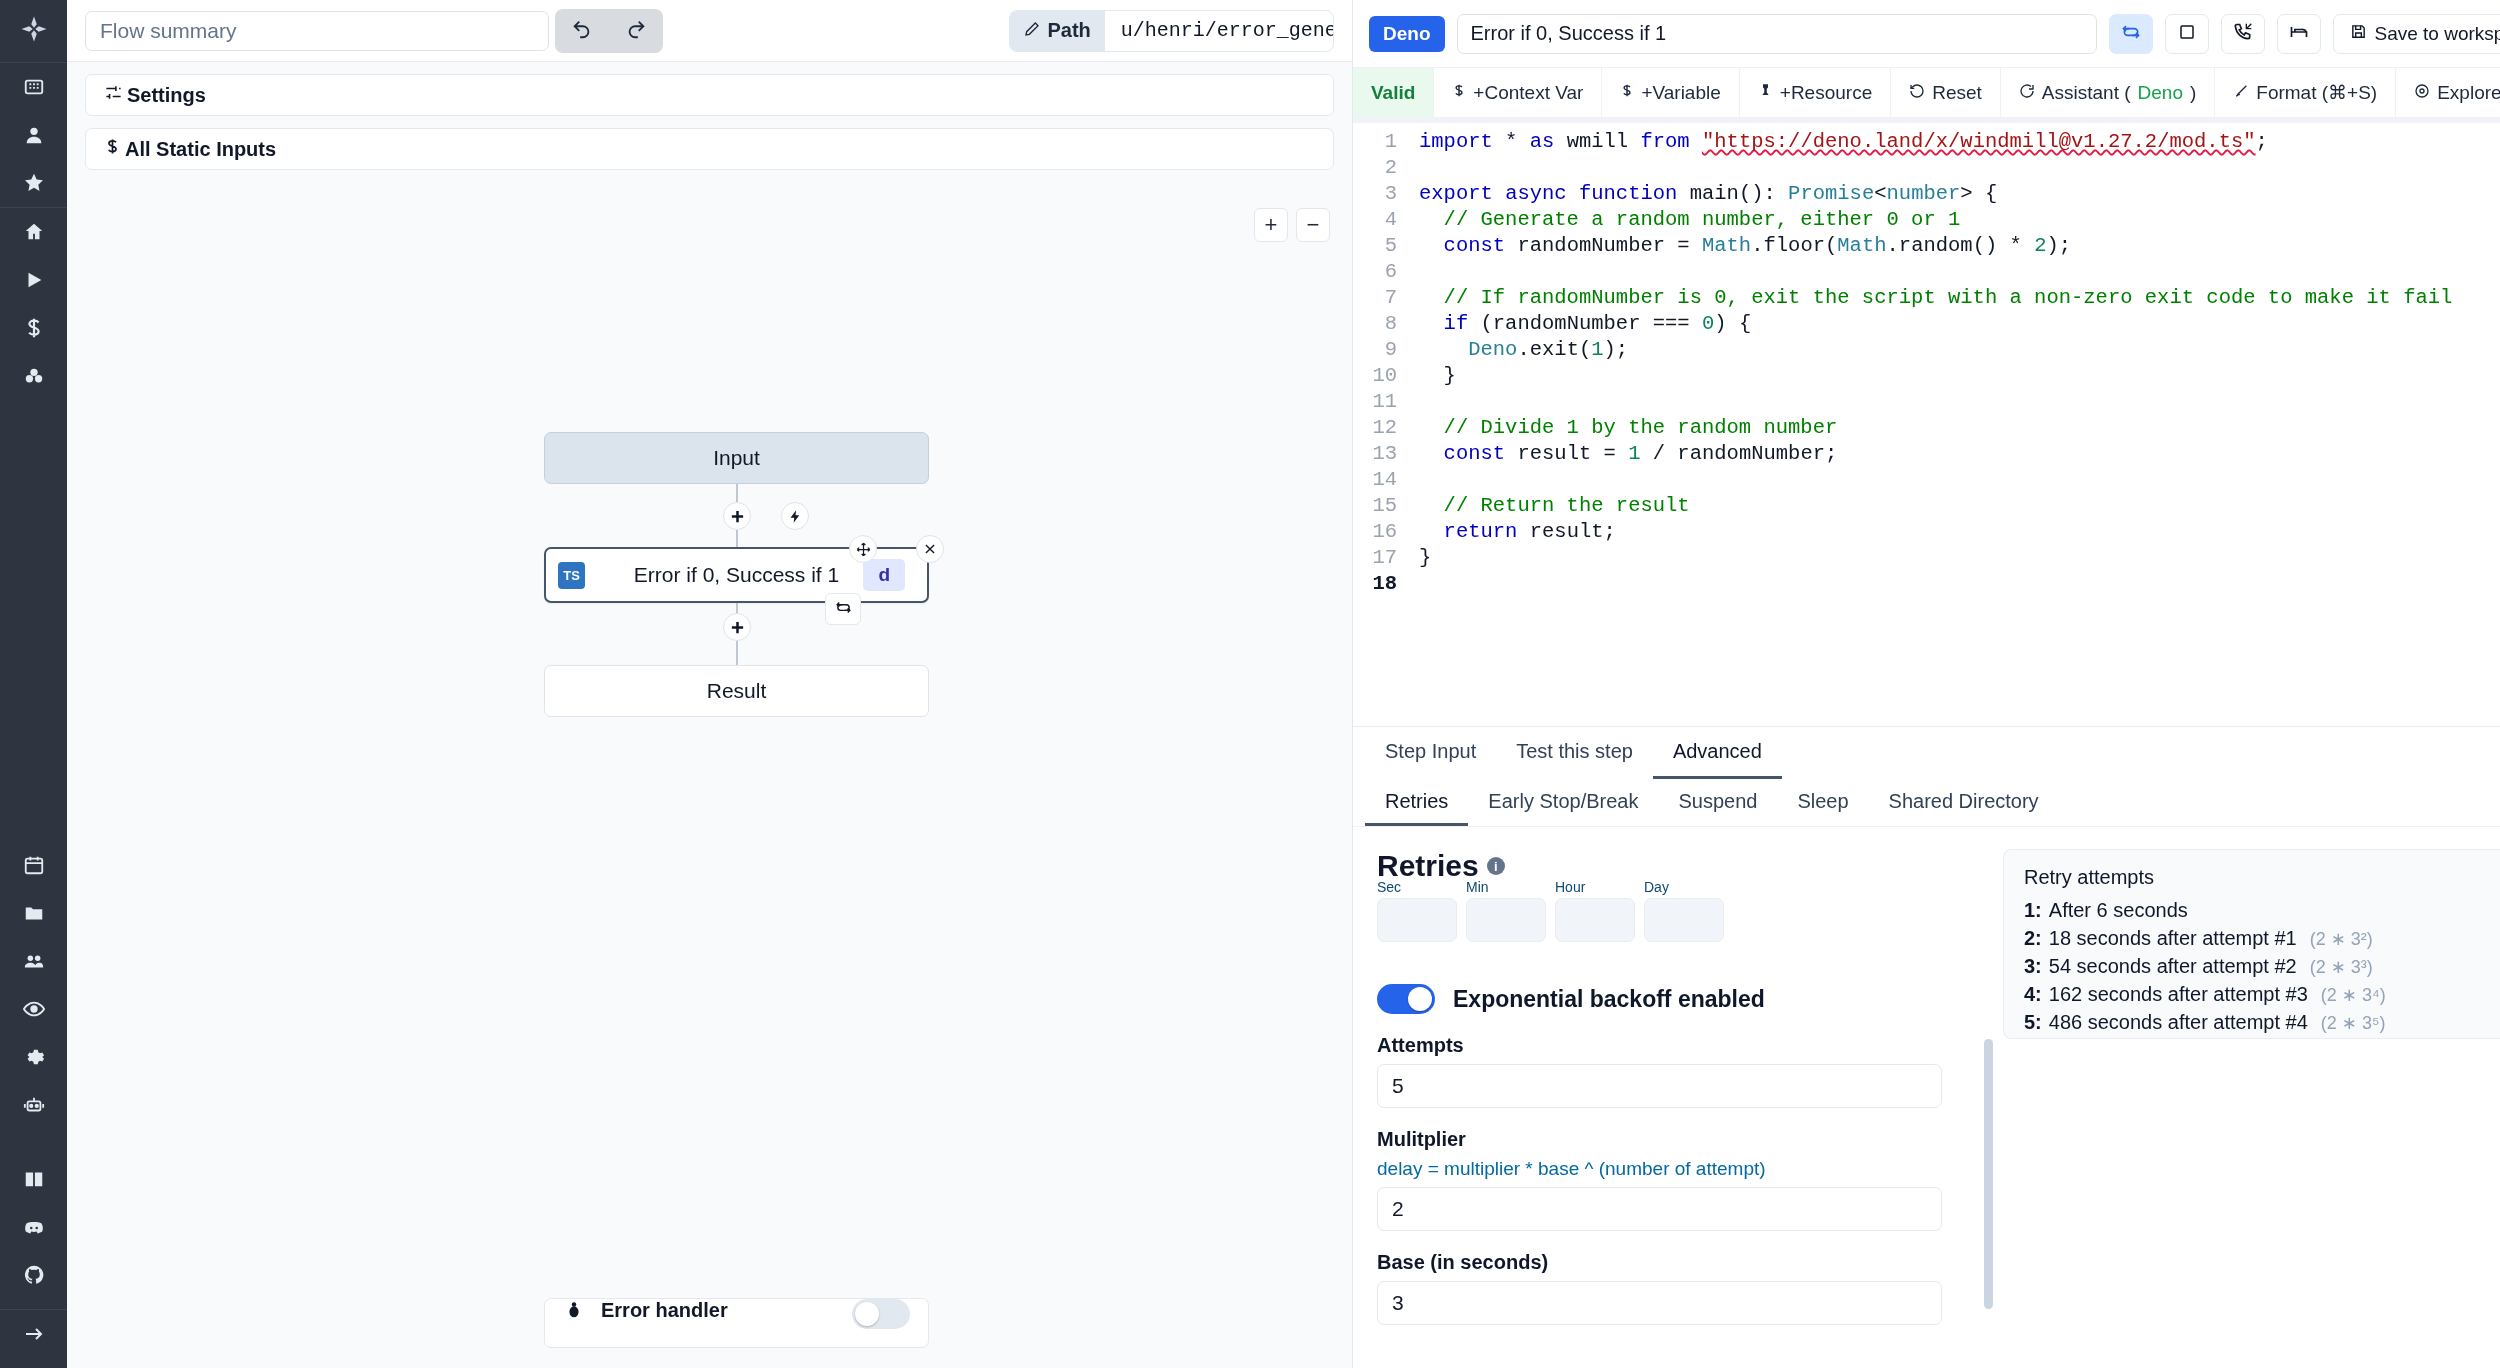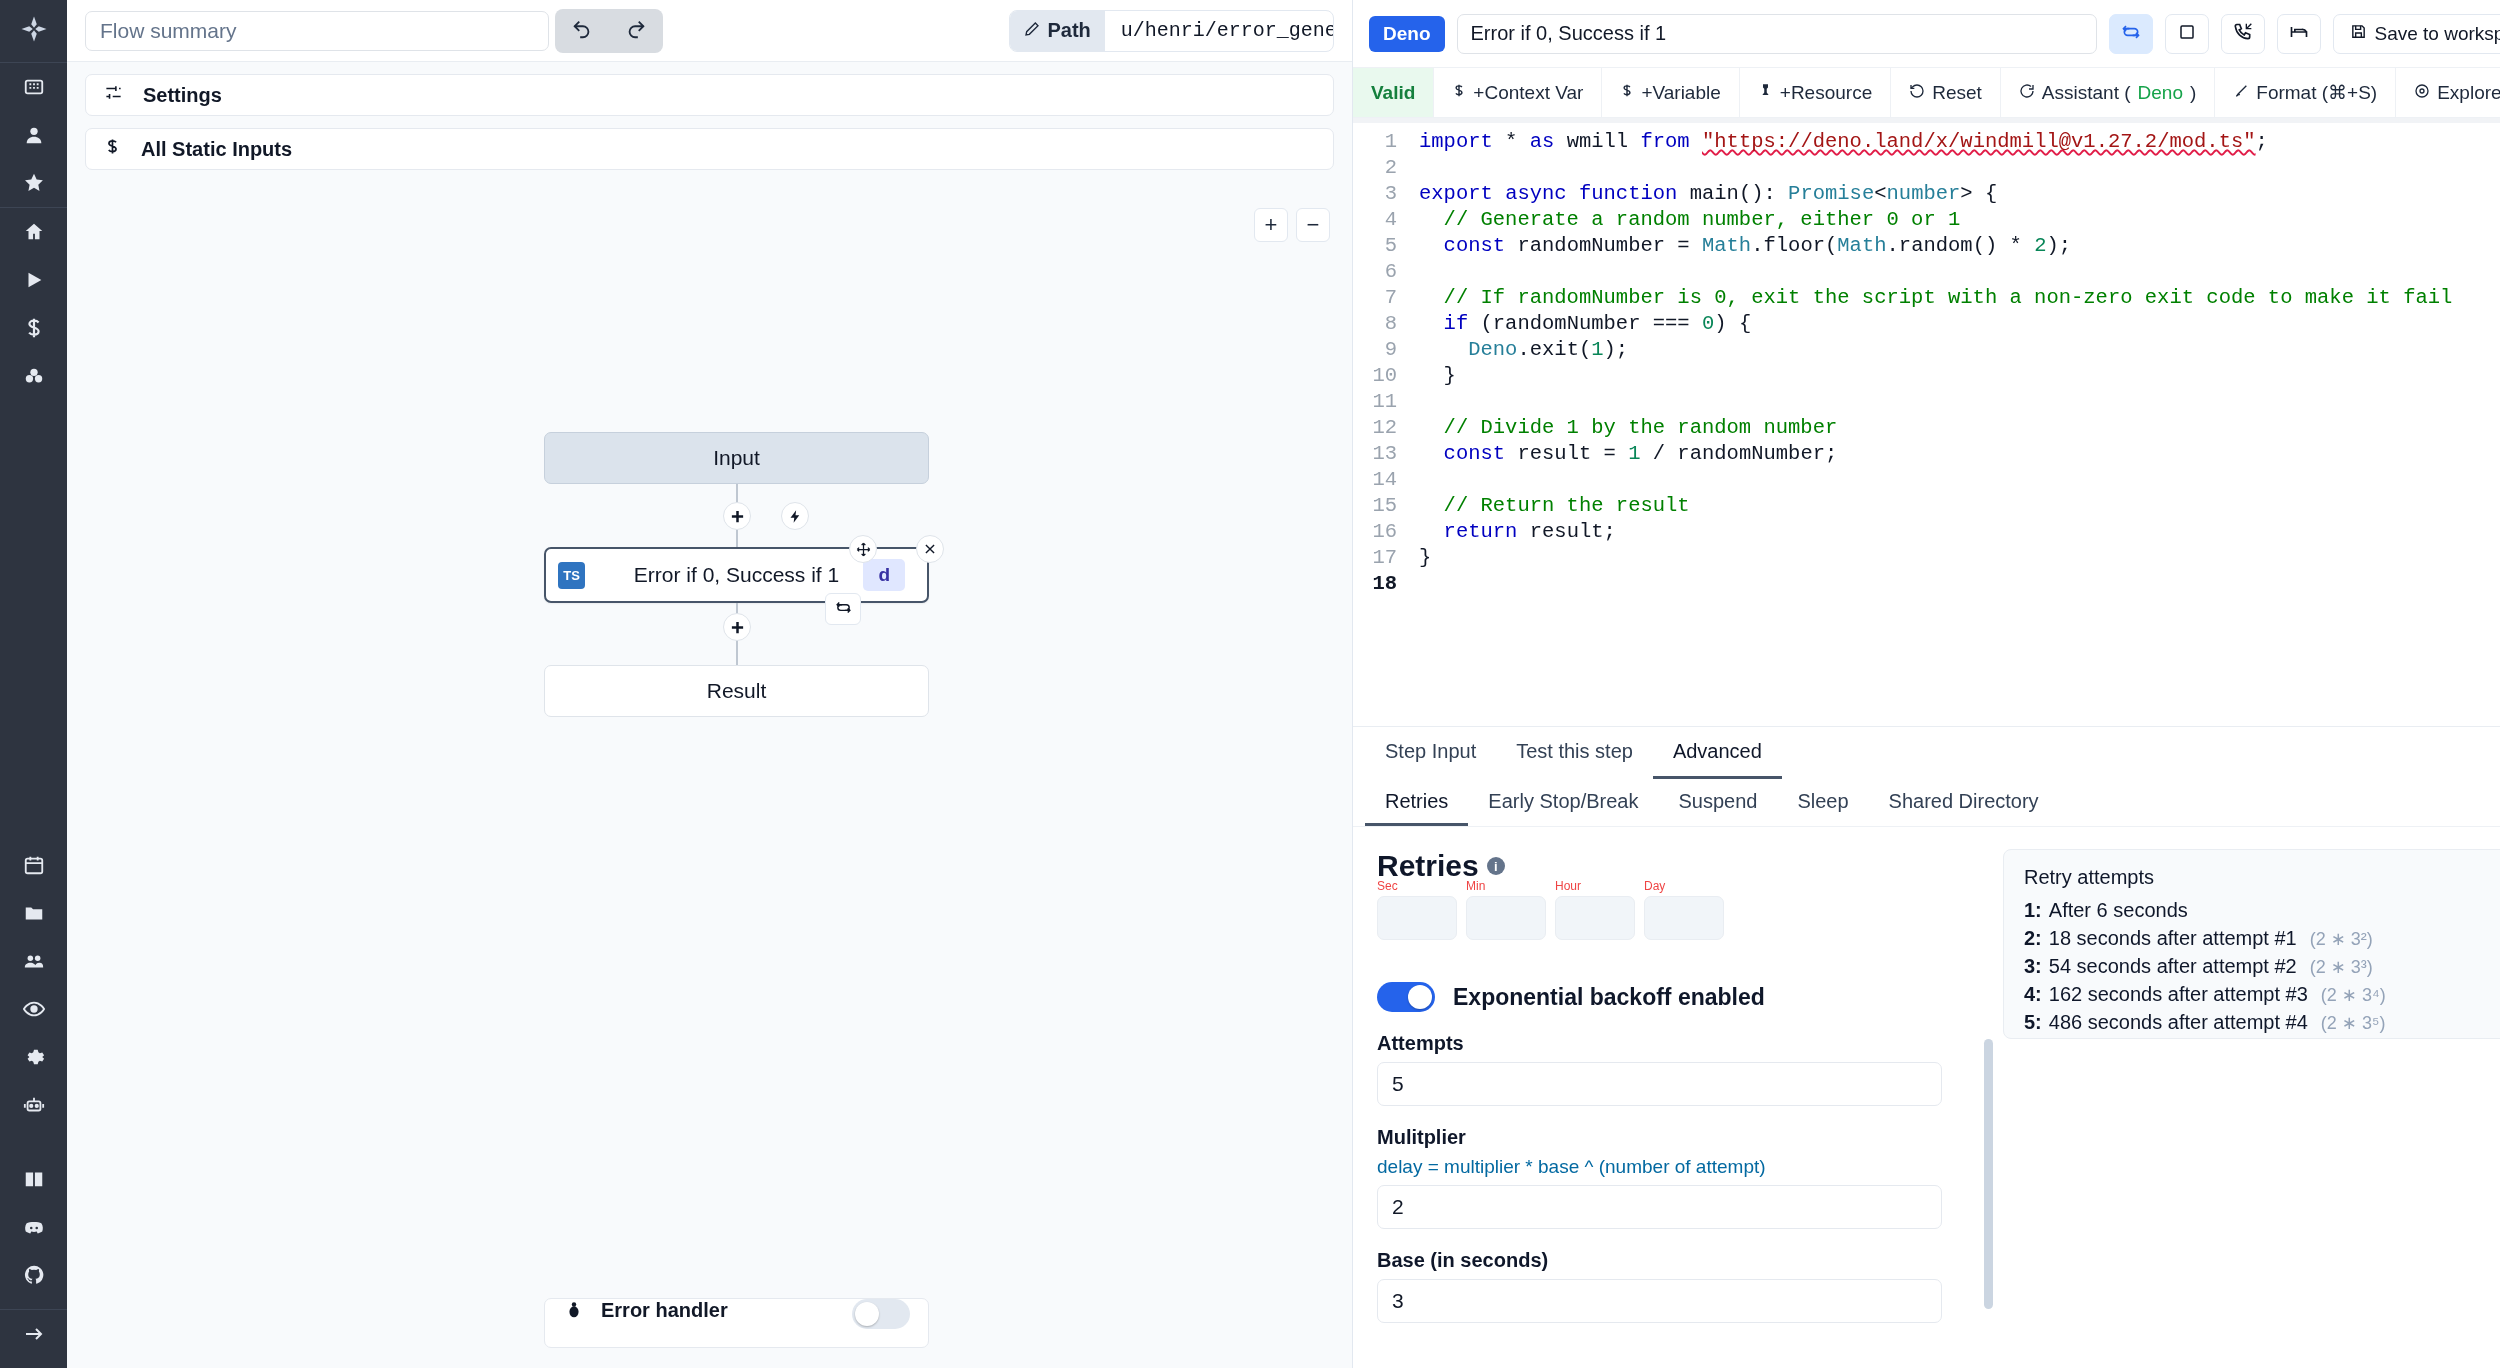--- a/index.html
+++ b/index.html
@@ -62,21 +62,21 @@
   }
   .path-value {
     padding: 0 16px; font-family: "Liberation Mono", monospace; font-size: 20px;
     color: #111827; width: 262px;
   }
 
   
   #collapsers { padding: 12px 18px 0 18px; }
   .collapser {
     height: 42px; border: 1px solid #e5e9ef; border-radius: 7px; background: #fff;
-    display: flex; align-items: center; gap: 20px; padding: 0 18px;
+    display: flex; align-items: center; gap: 4px; padding: 0 18px;
     font-size: 20px; font-weight: bold; color: #111827; margin-bottom: 12px; cursor: pointer;
   }
 
   
   #canvas { position: relative; flex: 1 1 auto; background: #f8fafc; }
   #zoom-ctrls { position: absolute; right: 22px; top: 26px; display: flex; gap: 8px; }
   #zoom-ctrls button {
     width: 34px; height: 34px; background: #fff; border: 1px solid #e2e8f0; border-radius: 6px;
     font-size: 22px; color: #1e293b; cursor: pointer; line-height: 1;
     display: flex; align-items: center; justify-content: center;
@@ -206,21 +206,21 @@
 
   #retries-body { flex: 1 1 auto; display: flex; padding: 22px 24px 0 24px; gap: 26px; position: relative; min-height: 0; }
   #retries-left { width: 600px; flex: 0 0 600px; position: relative; }
   .retries-title { font-size: 30px; font-weight: bold; color: #0f172a; display: flex; align-items: center; gap: 8px; }
   .info-dot {
     width: 18px; height: 18px; border-radius: 50%; background: #64748b; color: #fff;
     font-size: 13px; font-weight: bold; display: inline-flex; align-items: center; justify-content: center;
   }
   .unit-row { display: flex; gap: 9px; margin-top: -4px; }
   .unit { width: 80px; }
-  .unit .lbl { font-size: 12px; color: #ef4444; margin-bottom: 3px; }
+  .unit .lbl { font-size: 14px; color: #0c4a6e; margin-bottom: 3px; }
   .unit .box { height: 44px; border: 1px solid #e9edf2; border-radius: 7px; background: #f1f5f9; }
   .tgl-row { display: flex; align-items: center; gap: 18px; margin-top: 42px; }
   .tgl-row .tgl-label { font-size: 23px; font-weight: bold; color: #0f172a; }
   .field { margin-top: 20px; }
   .field .flabel { font-size: 20px; font-weight: bold; color: #0f172a; margin-bottom: 7px; }
   .field .fhint { font-size: 19px; color: #0369a1; margin-bottom: 7px; }
   .field input {
     width: 565px; height: 44px; border: 1px solid #e5e9ef; border-radius: 7px;
     padding: 0 14px; font-size: 21px; color: #111827; outline: none;
     font-family: "Liberation Sans", sans-serif;

